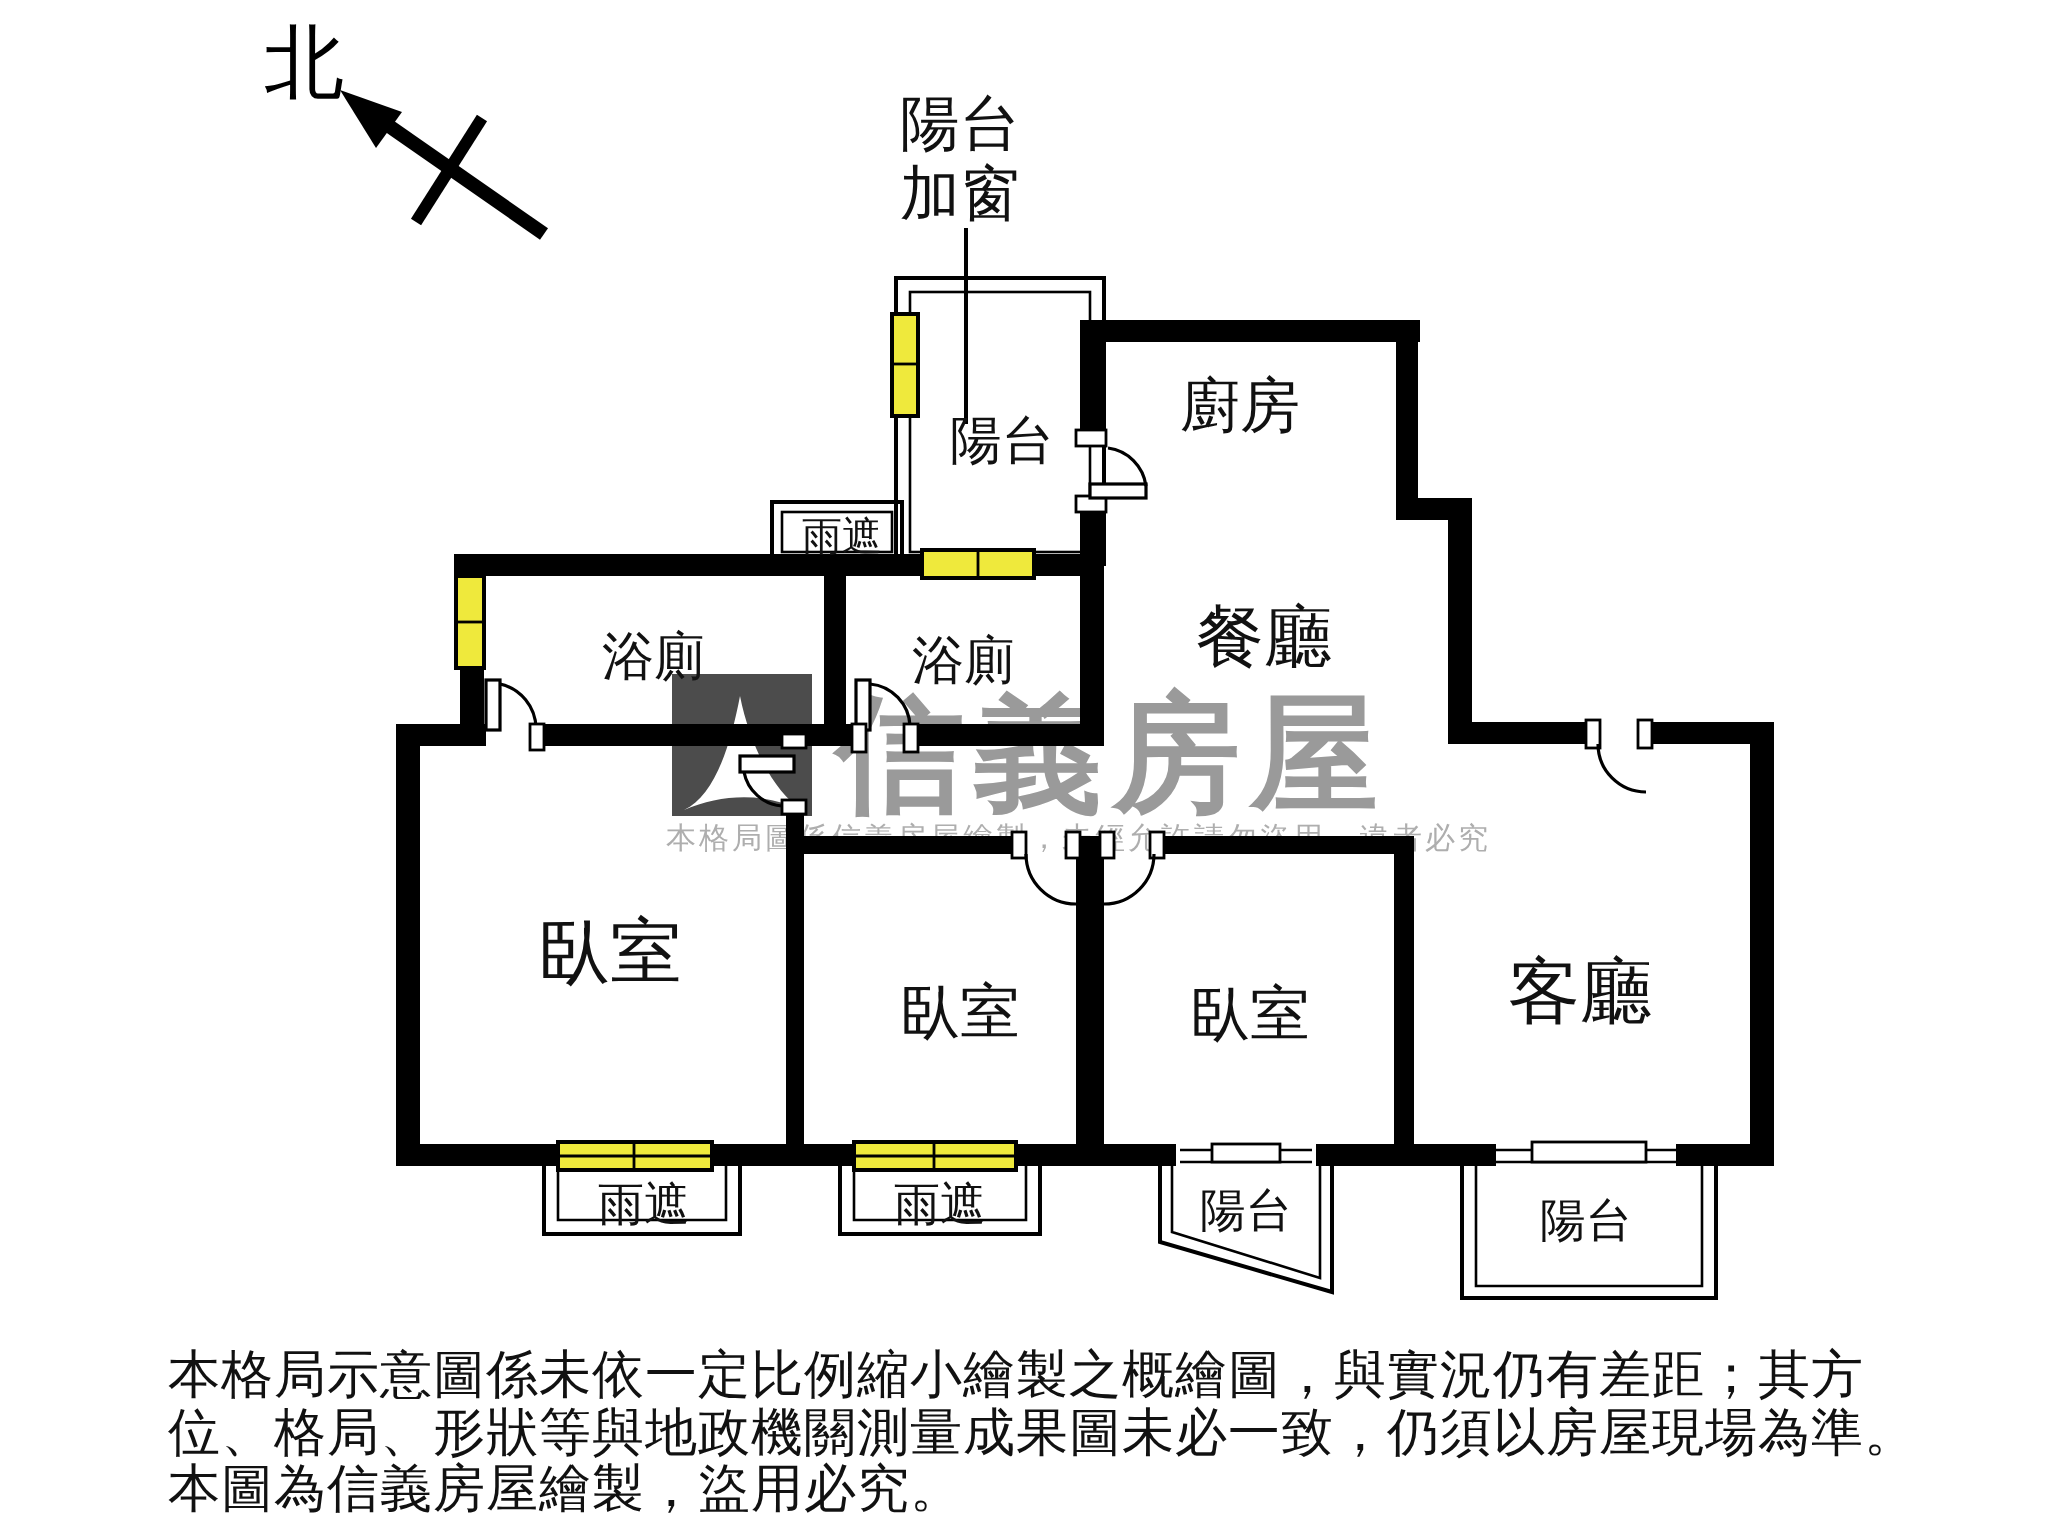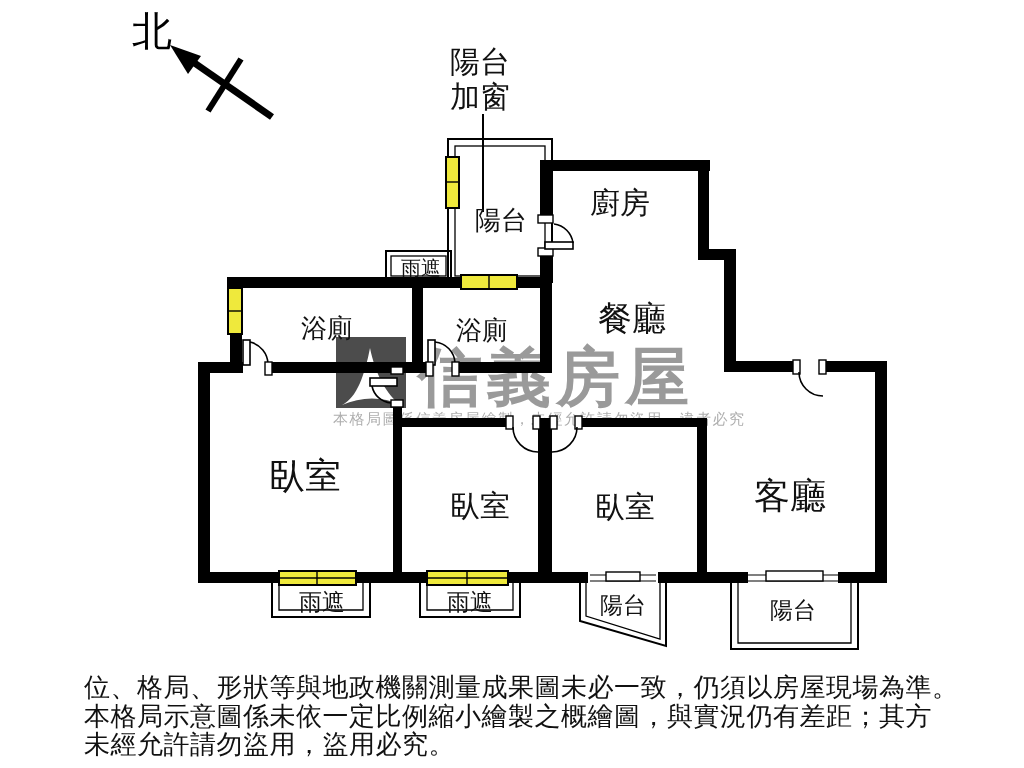--- a/index.html
+++ b/index.html
@@ -170,17 +170,17 @@
     <text class="roomlabel" x="625" y="517" font-size="30">臥室</text>
     <text class="roomlabel" x="790" y="508" font-size="36">客廳</text>
     <text class="roomlabel" x="322" y="610" font-size="23">雨遮</text>
     <text class="roomlabel" x="470" y="610" font-size="23">雨遮</text>
     <text class="roomlabel" x="623" y="613" font-size="23">陽台</text>
     <text class="roomlabel" x="793" y="618" font-size="23">陽台</text>
   </g>
 </svg>
 
   <div id="disclaimer">
+    <div>本格局示意圖係未依一定比例縮小繪製之概繪圖，與實況仍有差距；其方</div>
     <div>位、格局、形狀等與地政機關測量成果圖未必一致，仍須以房屋現場為準。</div>
-    <div>本格局示意圖係未依一定比例縮小繪製之概繪圖，與實況仍有差距；其方</div>
-    <div>未經允許請勿盜用，盜用必究。</div>
+    <div>本圖為信義房屋繪製，盜用必究。</div>
   </div>
 </div>
 
 </body></html>

